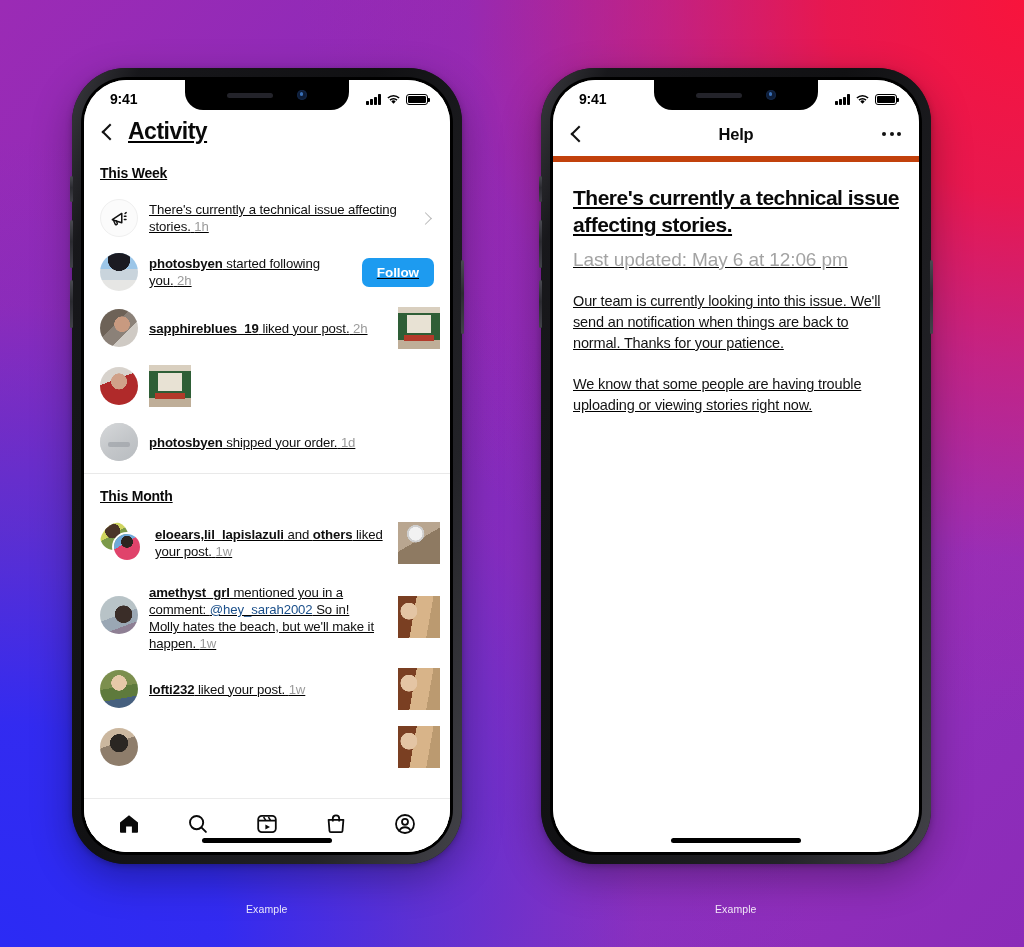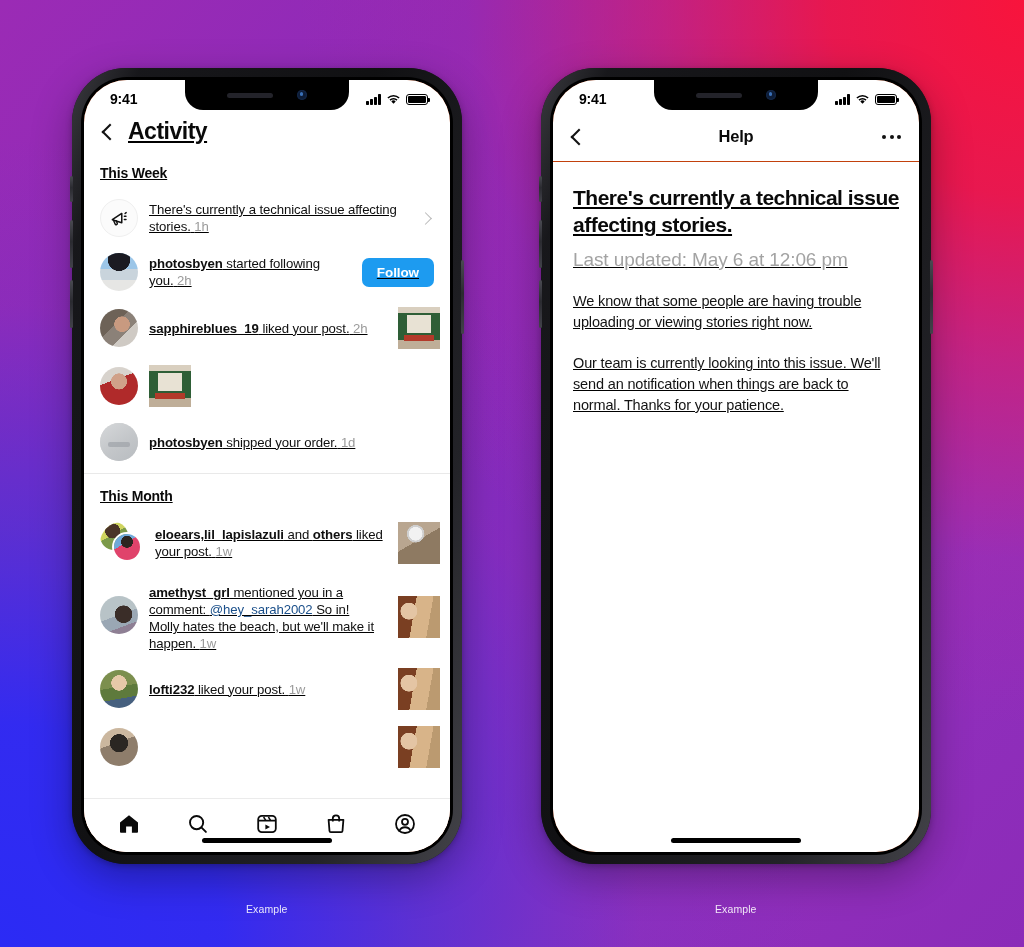--- a/index.html
+++ b/index.html
@@ -45,21 +45,21 @@
     inset: 9px;
     border-radius: 46px;
     background: #000;
     overflow: hidden;
     z-index: 2;
   }
   .screen {
     position: absolute;
     inset: 3px;
     border-radius: 43px;
-    background: #c2410c;
+    background: #e5e5e5;
     overflow: hidden;
   }
 
   .side-btn {
     position: absolute;
     background: linear-gradient(180deg, #4a4a52, #2b2b31 45%, #42424a);
     z-index: 1;
     border-radius: 2px;
   }
 
@@ -293,21 +293,21 @@
     justify-content: space-around;
     padding: 0 10px 4px 10px;
   }
   .tab { cursor: pointer; display:flex; align-items:center; justify-content:center; width: 46px; height: 40px;}
 
   
   .nav-help {
     flex: none;
     height: 50px;
     margin-top: 32px;
-    border-bottom: 1px solid #c2410c;
+    border-bottom: 6px solid #c2410c;
     display: flex;
     align-items: center;
     padding: 0 18px;
     position: relative;
   }
   .nav-help-title {
     position: absolute;
     left: 0; right: 0;
     text-align: center;
     font-size: 16.5px;
@@ -646,22 +646,22 @@
             <div class="dots">
                 <i></i>
                 <i></i>
                 <i></i>
               </div>
           </div>
 
           <div class="help-body">
             <div class="help-title">There's currently a technical issue affecting stories.</div>
             <div class="help-updated">Last updated: May 6 at 12:06 pm</div>
+            <div class="help-p">Our team is currently looking into this issue. We'll send an notification when things are back to normal. Thanks for your patience.</div>
             <div class="help-p">We know that some people are having trouble uploading or viewing stories right now.</div>
-            <div class="help-p">Our team is currently looking into this issue. We'll send an notification when things are back to normal. Thanks for your patience.</div>
           </div>
         </div>
 
         <div class="home-indicator"></div>
       </div>
     </div>
   </div>
 
   <div class="caption" style="left:246px; top:903px;">Example</div>
   <div class="caption" style="left:715px; top:903px;">Example</div>

